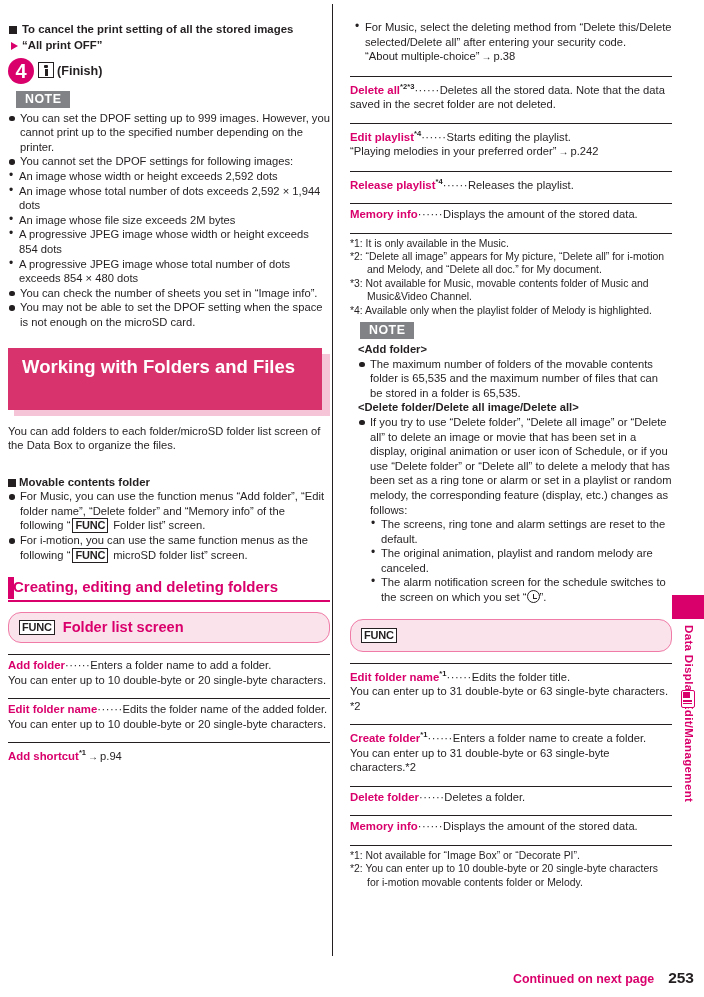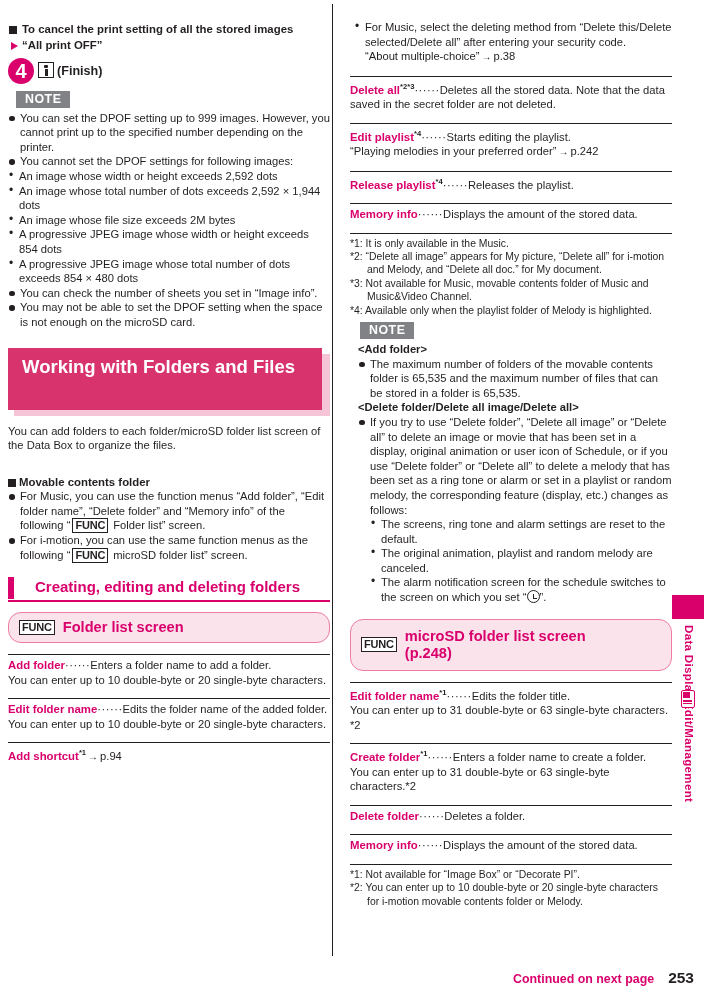--- a/index.html
+++ b/index.html
@@ -107,21 +107,21 @@
     background:#f6c4d7;
   }
   .banner{
     position:relative; width:314px; height:62px; background:#d8336d;
     color:#fff; font-weight:bold; font-size:18.5px; line-height:22px;
     padding:8px 0 0 14px;
   }
 
   
   .sec-head{
-    position:relative; margin-top:14px; padding:0 0 3px 27px;
+    position:relative; margin-top:14px; padding:0 0 3px 5px;
     border-bottom:2.6px solid #d9006c;
     color:#d9006c; font-weight:bold; font-size:15px; line-height:20px;
   }
   .sec-head::before{
     content:""; position:absolute; left:0; top:0; width:6px; height:22px;
     background:#d9006c;
   }
 
   
   .func-panel{
@@ -335,21 +335,20 @@
       <li>If you try to use “Delete folder”, “Delete all image” or “Delete all” to delete an image or movie that has been set in a display, original animation or user icon of Schedule, or if you use “Delete folder” or “Delete all” to delete a melody that has been set as a ring tone or alarm or set in a playlist or random melody, the corresponding feature (display, etc.) changes as follows:</li>
     </ul>
     <ul class="lv2" style="padding-left:20px">
       <li>The screens, ring tone and alarm settings are reset to the default.</li>
       <li>The original animation, playlist and random melody are canceled.</li>
       <li><span>The alarm notification screen for the schedule switches to the screen on which you set “</span><span class="clock"></span><span>”.</span></li>
     </ul>
 
     <div class="func-panel two-line" style="margin-top:14px">
       <span class="func-tag">FUNC</span>
-      <span class="func-title"><span>microSD folder list screen</span><br><span>(p.248)</span></span>
     </div>
 
     
     <div class="rule">
       <div class="tx"><span class="term">Edit folder name</span><span class="sup">*1</span><span class="dots">······</span><span>Edits the folder title.</span></div>
       <div class="tx">You can enter up to 31 double-byte or 63 single-byte characters. *2</div>
     </div>
 
     
     <div class="rule">

